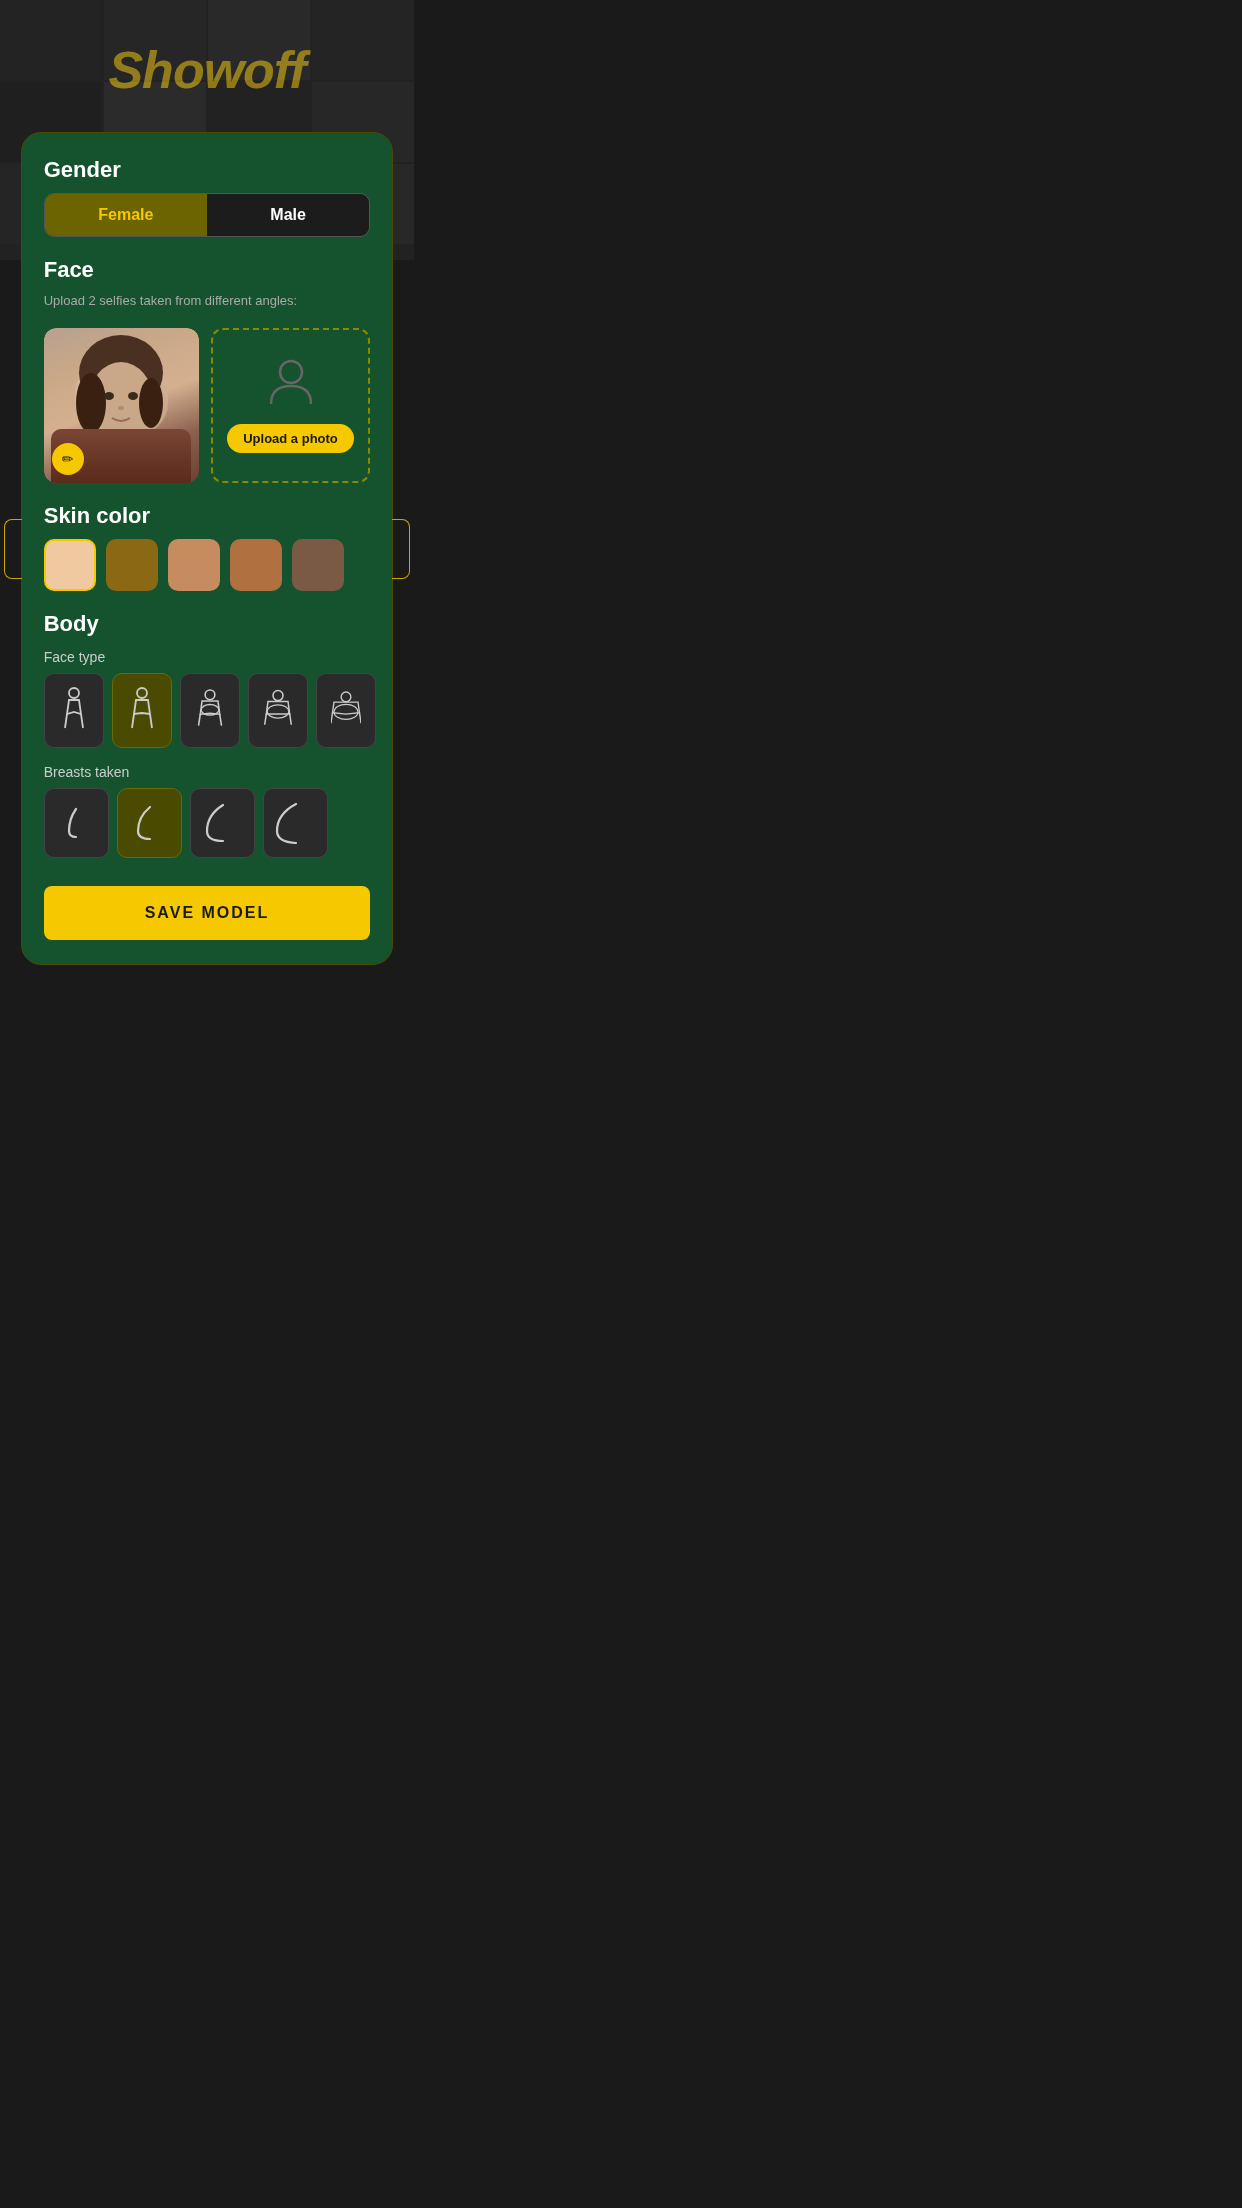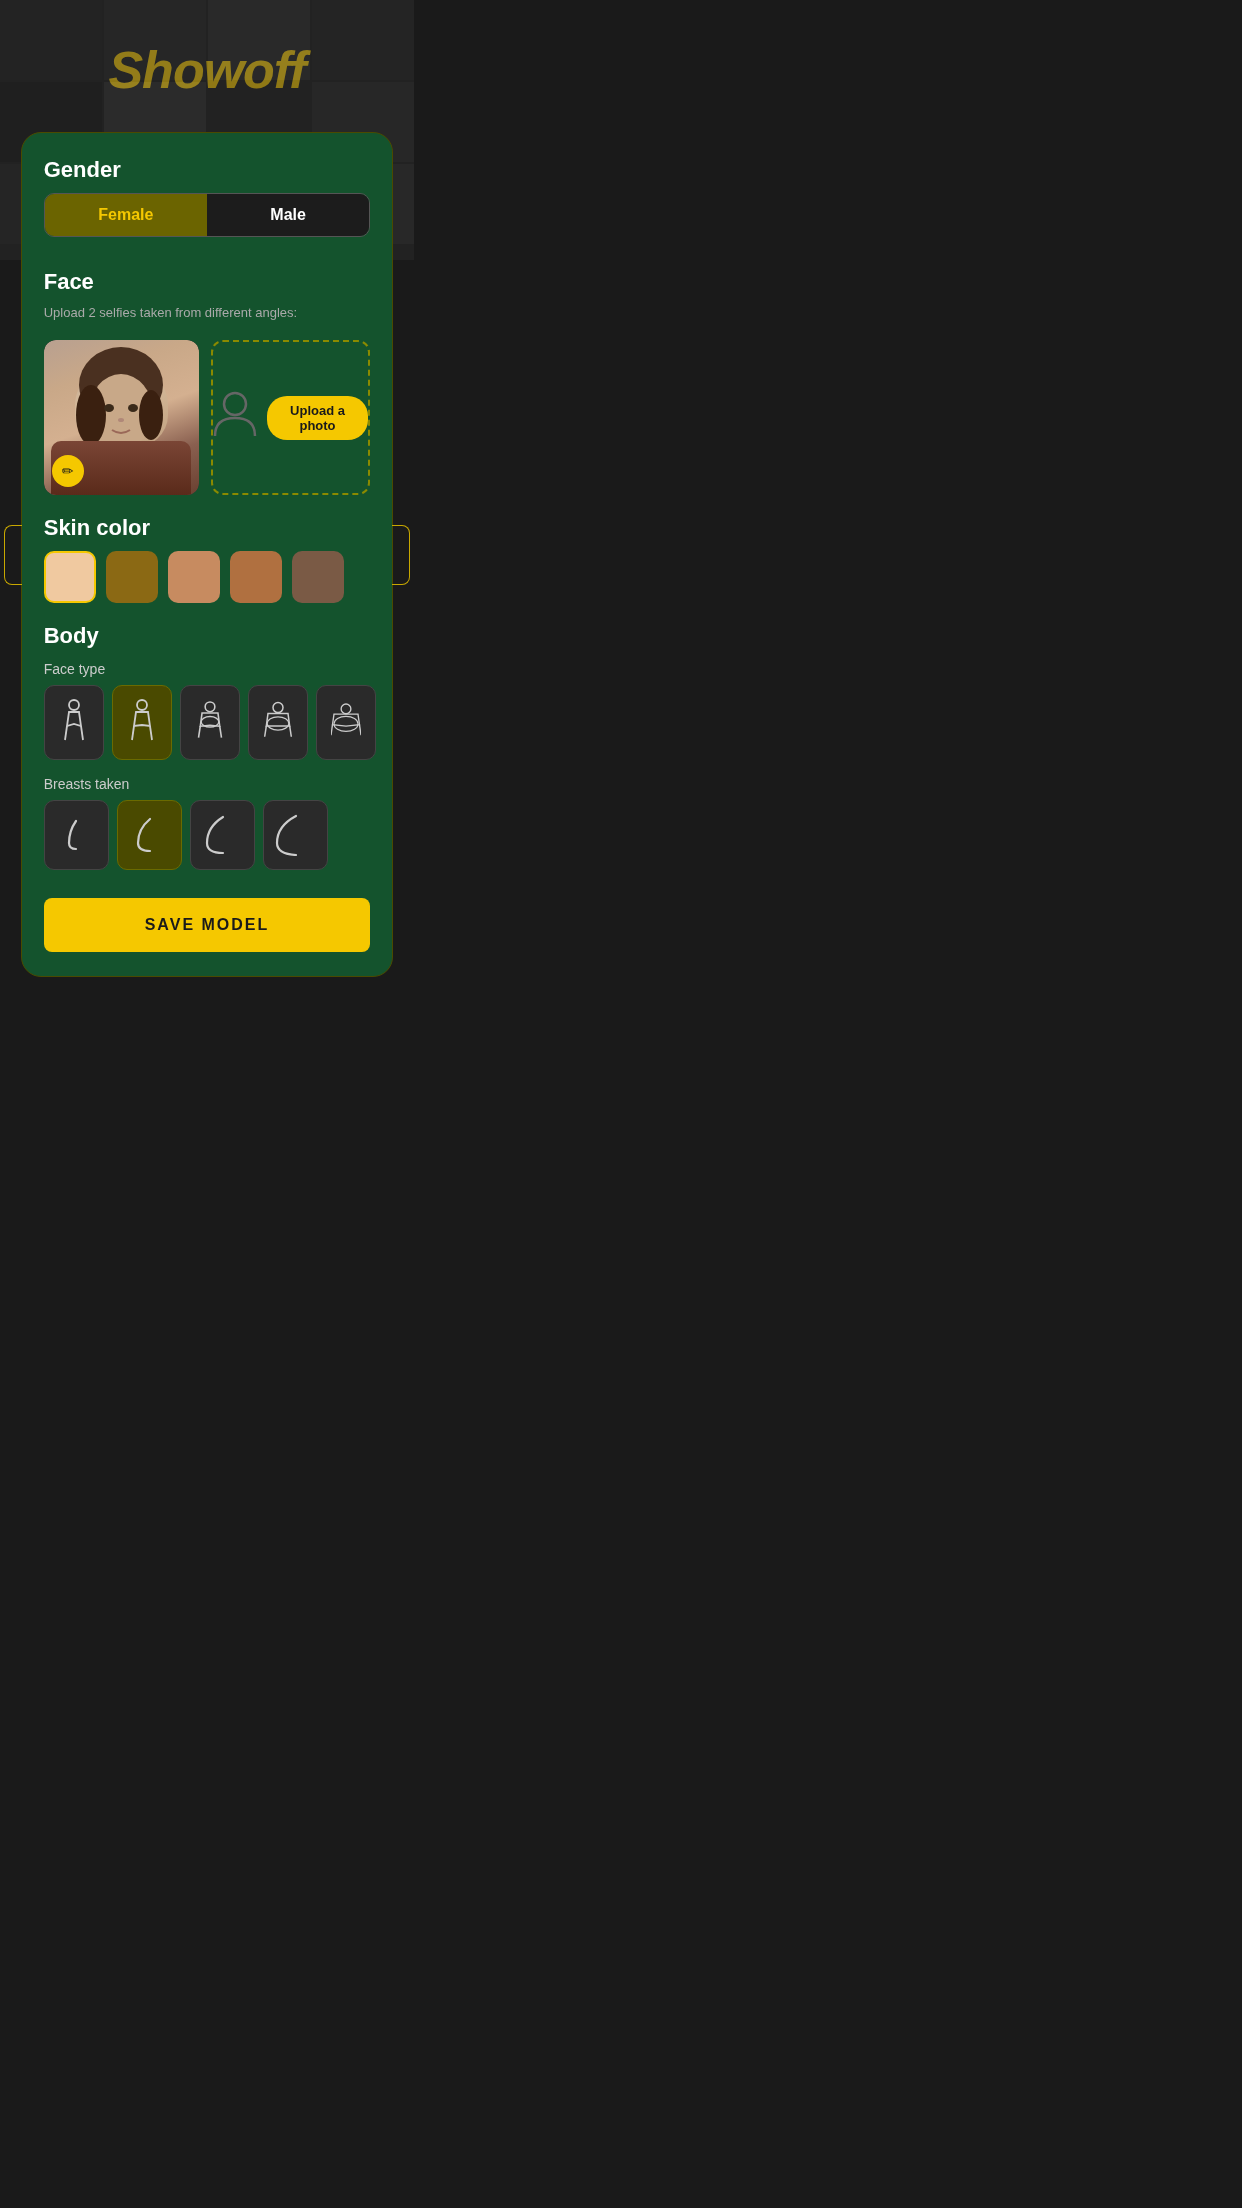--- a/index.html
+++ b/index.html
@@ -128,21 +128,21 @@
       color: #ffffff;
       margin-bottom: 10px;
     }
 
     
     .gender-toggle {
       display: flex;
       gap: 0;
       border-radius: 10px;
       overflow: hidden;
-      margin-bottom: 32px;
+      margin-bottom: 20px;
       border: 1px solid #555;
     }
 
     .gender-btn {
       flex: 1;
       padding: 12px 0;
       text-align: center;
       font-size: 16px;
       font-weight: 600;
       cursor: pointer;
@@ -233,21 +233,21 @@
     .edit-icon {
       font-size: 14px;
       color: #1a1a1a;
     }
 
     .selfie-upload-box {
       flex: 1;
       border: 2px dashed #8a8a00;
       border-radius: 12px;
       display: flex;
-      flex-direction: row;
+      flex-direction: column;
       align-items: center;
       justify-content: center;
       gap: 10px;
       cursor: pointer;
       min-height: 155px;
     }
 
     .upload-person-icon {
       font-size: 38px;
       color: #666;

